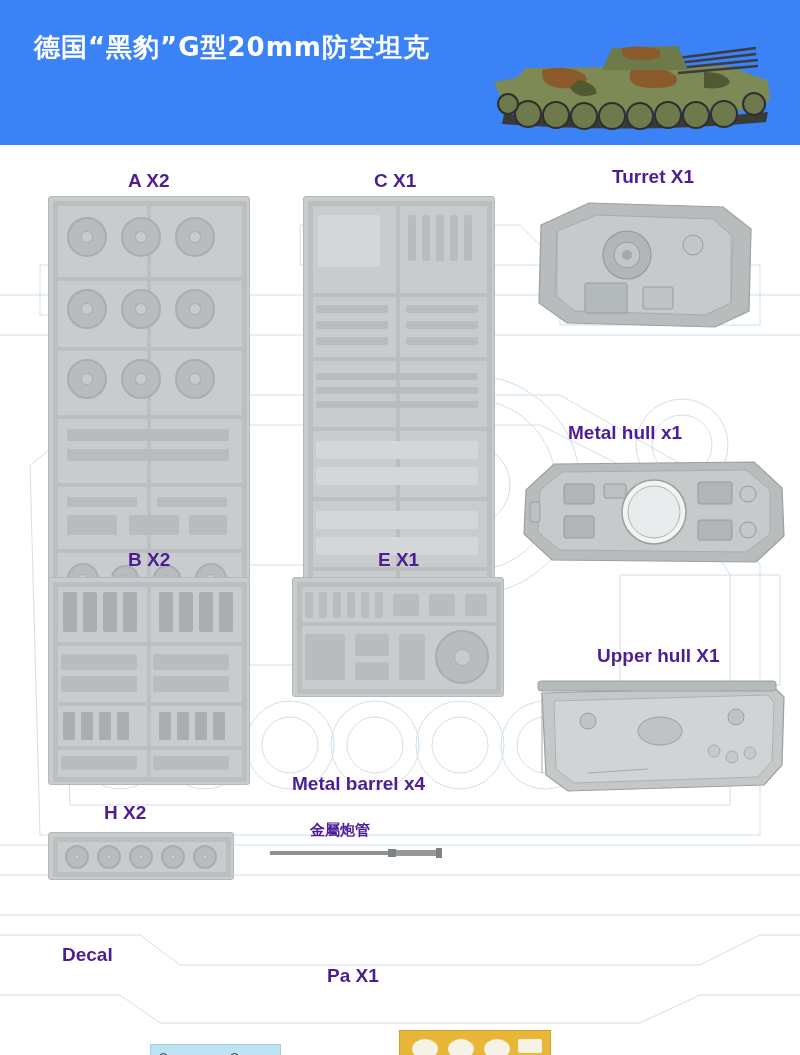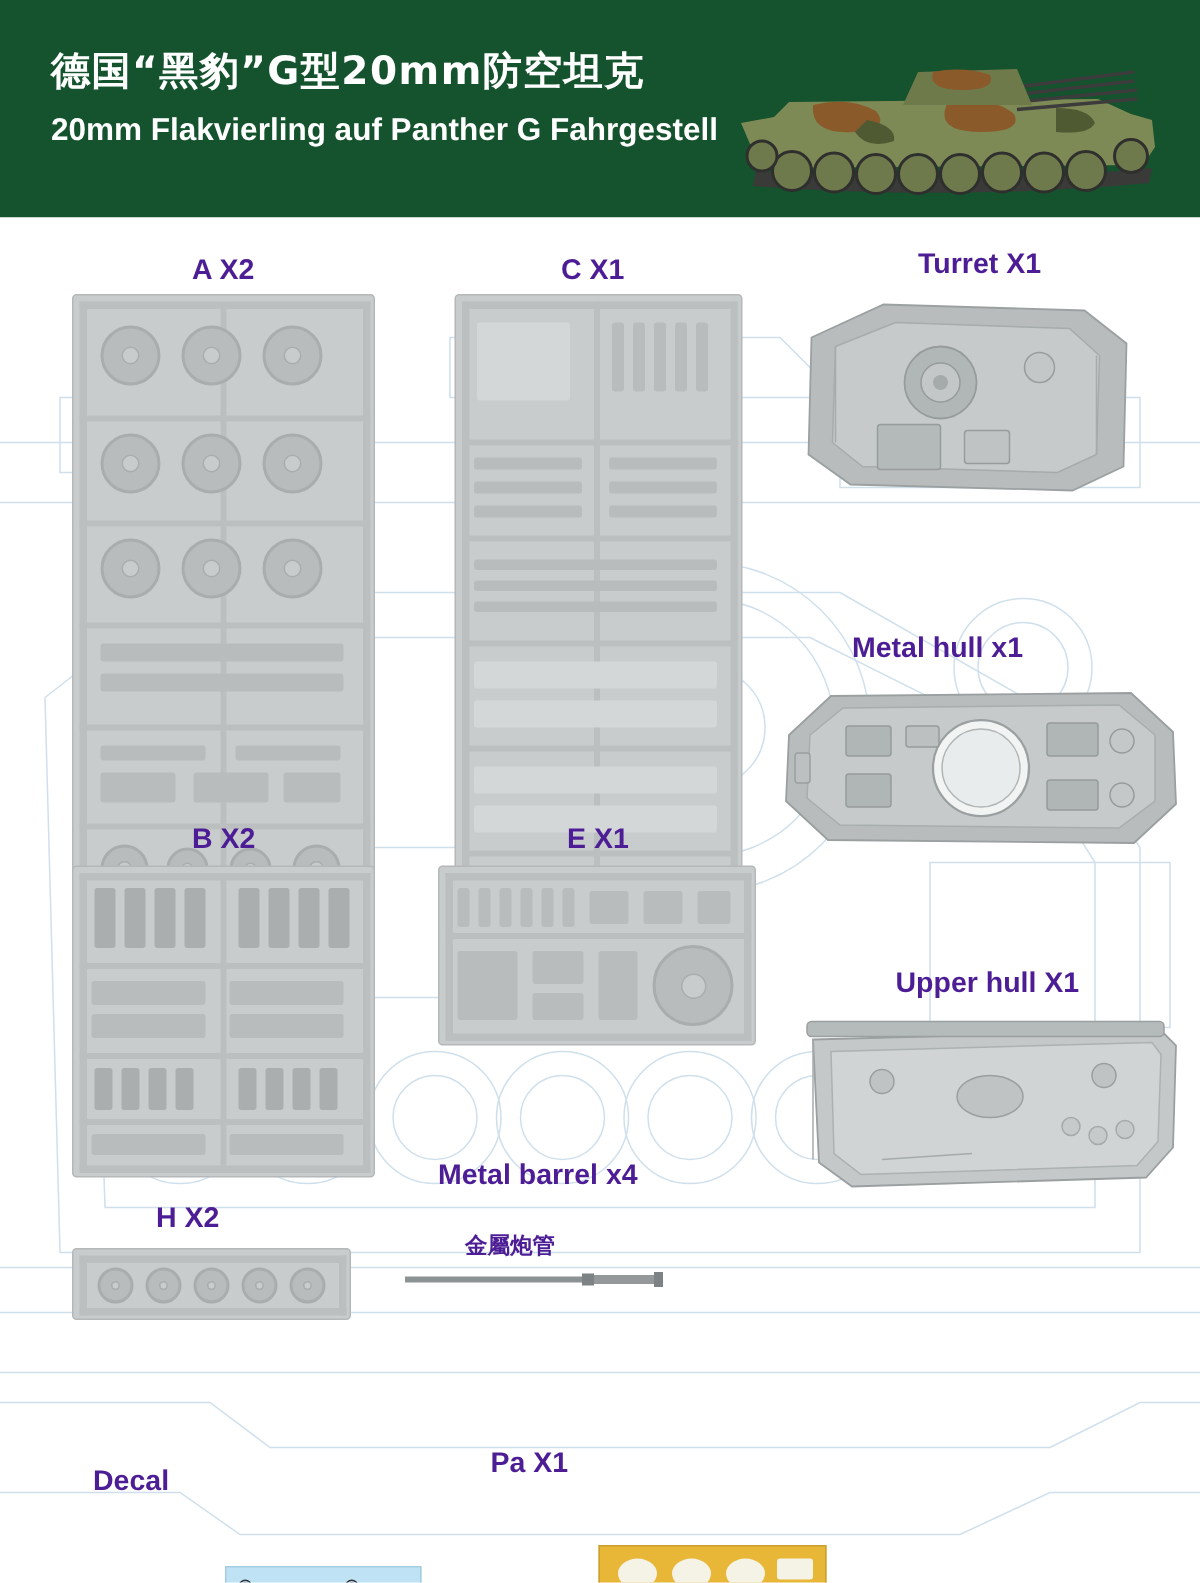--- a/index.html
+++ b/index.html
@@ -8,21 +8,21 @@
     width: 800px; height: 1055px;
     background: #ffffff;
     font-family: "Liberation Sans", sans-serif;
     position: relative;
     overflow: hidden;
   }
 
   
   .header {
     position: absolute; left:0; top:0; width:800px; height:145px;
-    background:#14532d;
+    background:#3b82f6;
     overflow:hidden;
     padding-left:44px;
   }
   .header .title-cn {
     position:absolute; left:34px; top:30px;
     color:#ffffff; font-size:26px; font-weight:bold;
     letter-spacing:1px;
     font-family:"DejaVu Sans", sans-serif;
   }
   .header .title-en {
@@ -88,21 +88,20 @@
     border:1px solid #caa030;
   }
   .pehole { position:absolute; background:#f5f2e6; border-radius:2px; }
   .pehole.r { border-radius:50%; }
 </style>
 </head>
 <body>
 
 <div class="header">
   <div class="title-cn">德国“黑豹”G型20mm防空坦克</div>
-  <div class="title-en">20mm Flakvierling auf Panther G Fahrgestell</div>
   <div class="tank-art">
     <svg width="300" height="120" viewBox="0 0 300 120">
 
       <path d="M18 78 L12 64 L34 60 L44 50 L250 48 L272 58 L286 62 L288 80 L280 92 L30 94 Z" fill="#7e8a55"></path>
 
       <path d="M60 52 q24 -6 42 4 q10 12 -14 14 q-30 2 -28 -18z" fill="#8a5a2a"></path>
       <path d="M150 50 q30 -4 44 8 q6 12 -22 12 q-32 0 -22 -20z" fill="#8a5a2a"></path>
       <path d="M222 54 q22 0 26 10 q-4 8 -26 6z" fill="#4f5a33"></path>
       <path d="M96 62 q20 4 18 14 q-18 6 -26 -6z" fill="#4f5a33"></path>
 
@@ -444,21 +443,21 @@
   <div class="lbl cn" style="left:310px; top:676px;">金屬炮管</div>
   <div style="position:absolute; left:270px; top:700px; width:180px; height:18px;">
     <svg width="180" height="18" viewBox="0 0 180 18">
       <rect x="0" y="6" width="120" height="4" fill="#8d9294"></rect>
       <rect x="118" y="4" width="8" height="8" fill="#7d8284"></rect>
       <rect x="126" y="5" width="42" height="6" fill="#949899"></rect>
       <rect x="166" y="3" width="6" height="10" fill="#7d8284"></rect>
     </svg>
   </div>
 
-  <div class="lbl big" style="left:62px; top:832px;">Decal</div>
+  <div class="lbl big" style="left:62px; top:799px;">Decal</div>
   <div class="decal">
     <div class="circnum" style="left:8px; top:8px;">①</div>
 
     <div class="circnum" style="left:79px; top:8px;">②</div>
 
   </div>
 
   <div class="lbl big" style="left:327px; top:820px;">Pa X1</div>
   <div class="pefret">
     <div class="pehole r" style="left:12px;top:8px;width:26px;height:20px;"></div>

